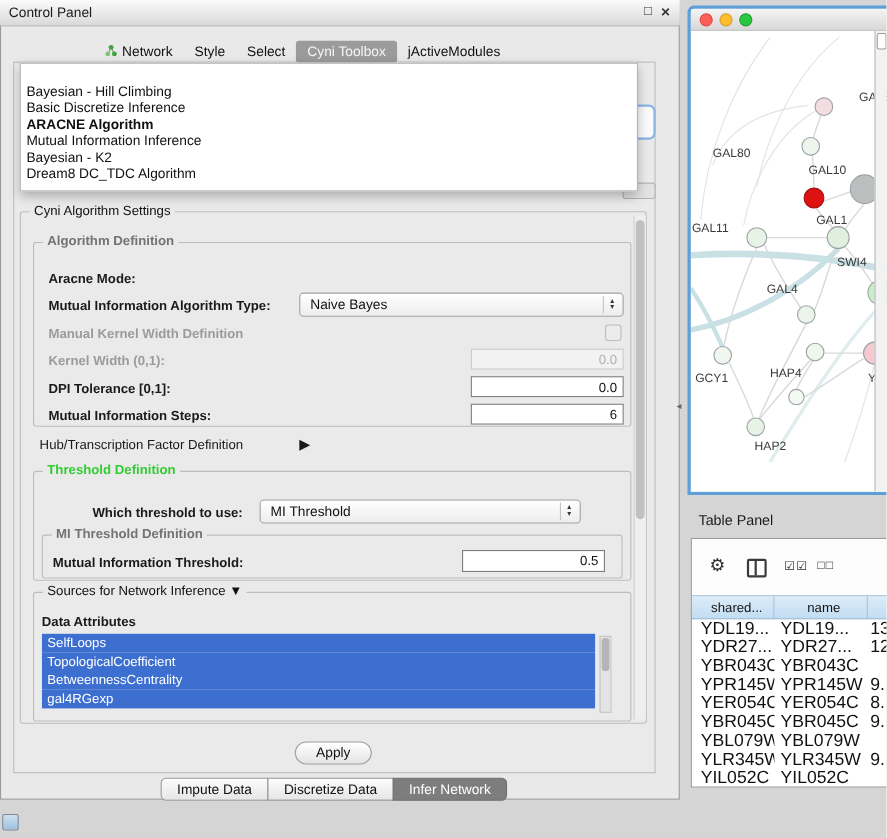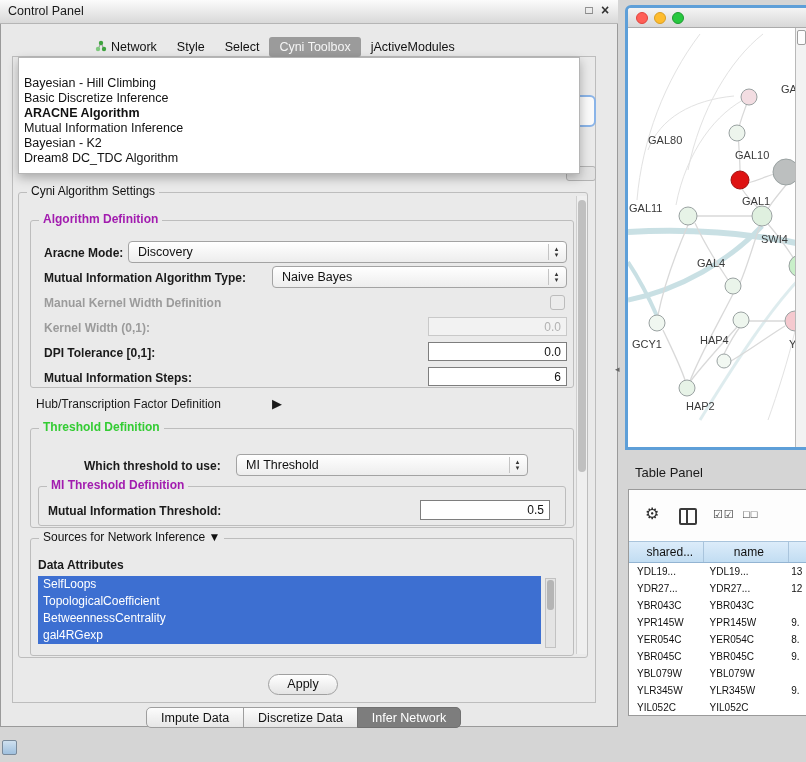--- a/index.html
+++ b/index.html
@@ -15,21 +15,21 @@
   .content-frame{left:12px;top:56px;width:584px;height:647px;background:#eaeaea;border:1px solid #bdbdbd;box-sizing:border-box;}
 
   
   .cp-tabs{left:85px;top:36px;height:22px;display:flex;align-items:center;}
   .cp-tab{padding:3px 10px;font-size:12.5px;color:#111;display:flex;align-items:center;gap:4px;}
   .cp-tab.active{background:#9b9b9b;color:#f5f5f5;border-radius:3px;}
 
   
   .fs{position:absolute;border:1px solid #bdbdbd;border-radius:3px;box-sizing:border-box;}
   .fs-legend{position:absolute;top:-9px;left:8px;background:#eaeaea;padding:0 4px;font-size:12px;white-space:nowrap;}
-  .lg-blue{color:#a21caf;font-weight:bold;}
+  .lg-blue{color:#737373;font-weight:bold;}
   .lg-green{color:#33cc33;font-weight:bold;}
 
   .lbl{position:absolute;font-weight:bold;font-size:12px;color:#1a1a1a;white-space:nowrap;}
   .lbl.dis{color:#9b9b9b;}
   .plain{position:absolute;font-size:12px;color:#1a1a1a;white-space:nowrap;}
 
   .field{position:absolute;background:#fff;border:1px solid #7e7e7e;font-family:"Liberation Sans",sans-serif;font-size:12px;text-align:right;padding:1px 5px;box-sizing:border-box;color:#111;}
   .field.dis{background:#f2f2f2;border-color:#c9c9c9;color:#b2b2b2;}
 
   .combo{position:absolute;background:linear-gradient(#ffffff,#ededed);border:1px solid #a3a3a3;border-radius:4px;box-sizing:border-box;height:22px;}
@@ -80,21 +80,21 @@
   .table-window{left:628px;top:489px;width:190px;height:227px;background:#fff;border:1px solid #9a9a9a;box-sizing:border-box;overflow:hidden;}
   .tb-toolbar{position:absolute;left:0;top:0;width:100%;height:50px;background:#fdfdfd;}
   .gear{position:absolute;left:16px;top:14px;font-size:16px;color:#2e2e2e;}
   .col-ico{position:absolute;left:50px;top:18px;width:14px;height:13px;border:2px solid #3a3a3a;border-radius:2px;}
   .col-ico::after{content:"";position:absolute;left:5px;top:0;bottom:0;width:2px;background:#3a3a3a;}
   .check-ico{position:absolute;top:18px;font-size:11px;color:#2e2e2e;letter-spacing:1px;}
   .tb-header{position:absolute;left:0;top:51px;width:100%;height:22px;background:linear-gradient(#dcecfa,#c2ddf2);border-top:1px solid #a9c4dc;border-bottom:1px solid #93b4d2;box-sizing:border-box;display:flex;}
   .tb-hcell{font-size:12px;color:#111;text-align:center;line-height:20px;border-right:1px solid #a9c4dc;box-sizing:border-box;overflow:hidden;white-space:nowrap;}
   .tb-body{position:absolute;left:0;top:73px;width:100%;}
   .tb-row{display:flex;height:17px;line-height:17px;}
-  .tb-cell{font-size:10px;color:#111;overflow:hidden;white-space:nowrap;box-sizing:border-box;}
+  .tb-cell{font-size:16px;color:#111;overflow:hidden;white-space:nowrap;box-sizing:border-box;}
   .c1{width:75px;padding-left:8px;}
   .c2{width:86px;padding-left:6px;}
   .c3{width:28px;padding-left:2px;}
 
   .dock-icon{left:2px;top:740px;width:13px;height:13px;border:1px solid #7a8a9a;border-radius:2px;background:linear-gradient(#cfe0ef,#9fc0de);}
   .resize-handle{left:615px;top:364px;font-size:9px;color:#666;}
 </style>
 </head>
 <body>
 
@@ -148,27 +148,20 @@
 
   <div class="fs" style="left:18px;top:192px;width:570px;height:466px;">
     <span class="fs-legend">Cyni Algorithm Settings</span>
   </div>
 
   <div class="fs" style="left:30px;top:220px;width:544px;height:168px;">
     <span class="fs-legend lg-blue">Algorithm Definition</span>
   </div>
 
   <span class="lbl" style="left:44px;top:246px;">Aracne Mode:</span>
-  <div class="combo" style="left:128px;top:241px;width:439px;">
-    <span class="val">Discovery</span>
-    <span class="stepper">
-        <span>▴</span>
-        <span>▾</span>
-      </span>
-  </div>
 
   <span class="lbl" style="left:44px;top:271px;">Mutual Information Algorithm Type:</span>
   <div class="combo" style="left:272px;top:266px;width:295px;">
     <span class="val">Naive Bayes</span>
     <span class="stepper">
         <span>▴</span>
         <span>▾</span>
       </span>
   </div>
 

